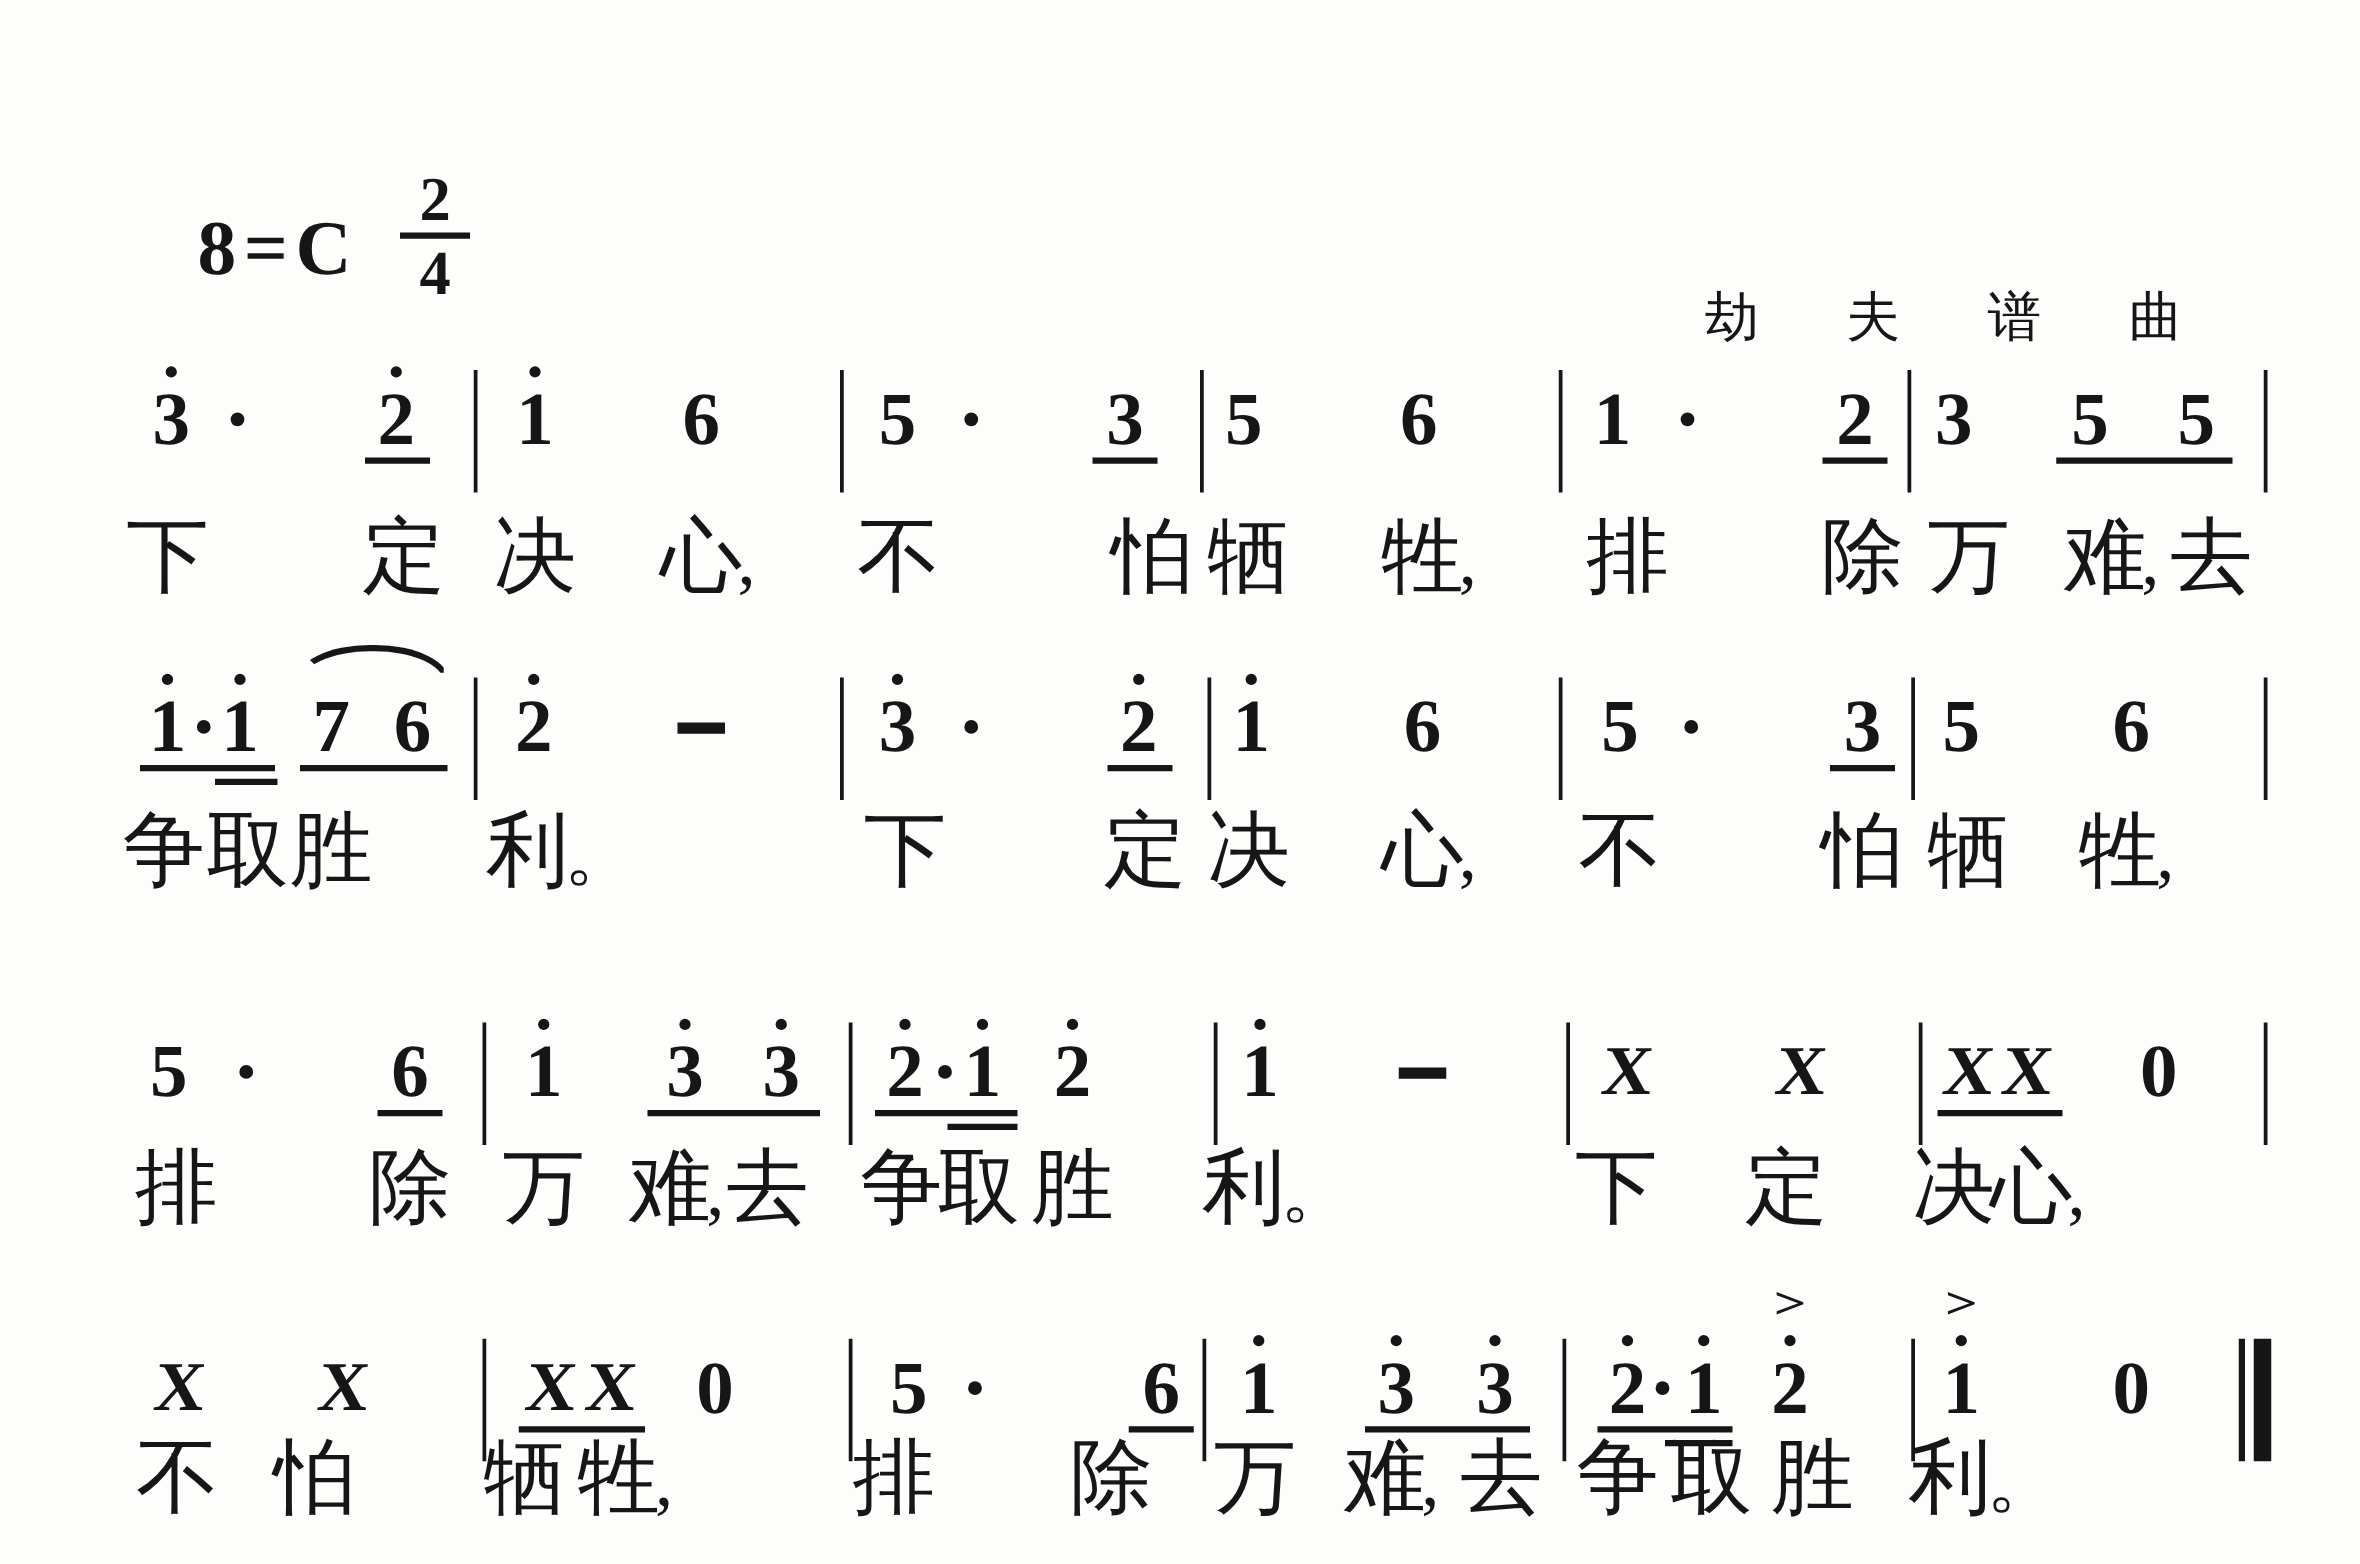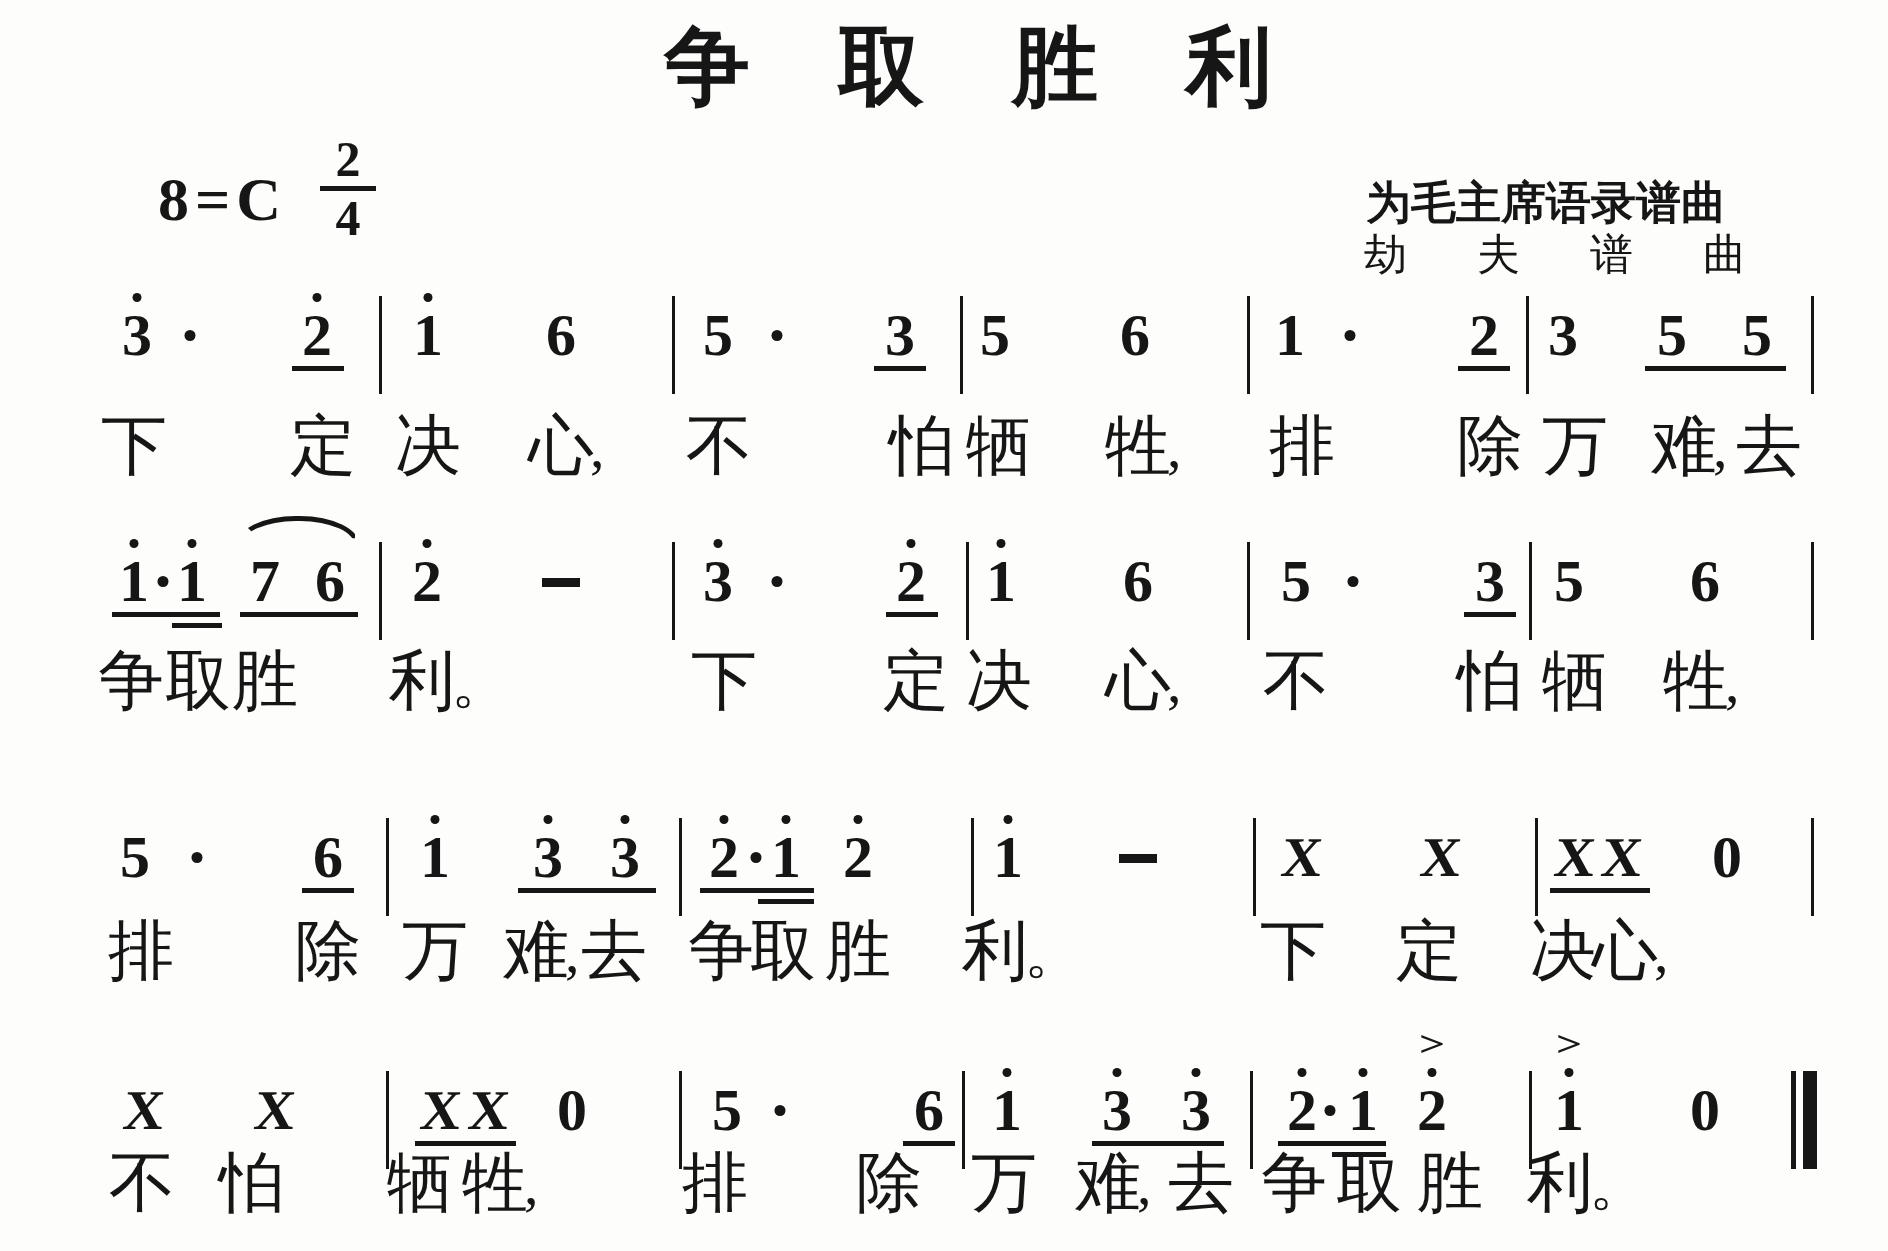--- a/index.html
+++ b/index.html
@@ -32,32 +32,30 @@
   .accent{position:absolute;font-size:34px;line-height:34px;font-weight:bold;
         transform:translateX(-50%) scale(1.35,1.05);}
   .lyr{position:absolute;font-size:66px;line-height:66px;transform:translateX(-50%);
         white-space:nowrap;}
   .lyr .punct{position:absolute;left:94%;bottom:-2px;font-size:58px;}
 </style>
 </head>
 <body>
 
 <div class="page">
-  <div class="title">争取胜利</div>
 
   <div class="keysig">
     <span class="keylabel">8=C</span>
     <span class="frac">
       <span>2</span>
       <span class="fracbar"></span>
       <span>4</span>
     </span>
   </div>
 
-  <div class="dedication">为毛主席语录谱曲</div>
   <div class="composer">
       <span>劫</span>
       <span>夫</span>
       <span>谱</span>
       <span>曲</span>
     </div>
 
   <div id="score">
       <div class="bar" style="position: absolute; left: 379px; top: 296px; height: 98px;"></div>
       <div class="bar" style="position: absolute; left: 672px; top: 296px; height: 98px;"></div>

